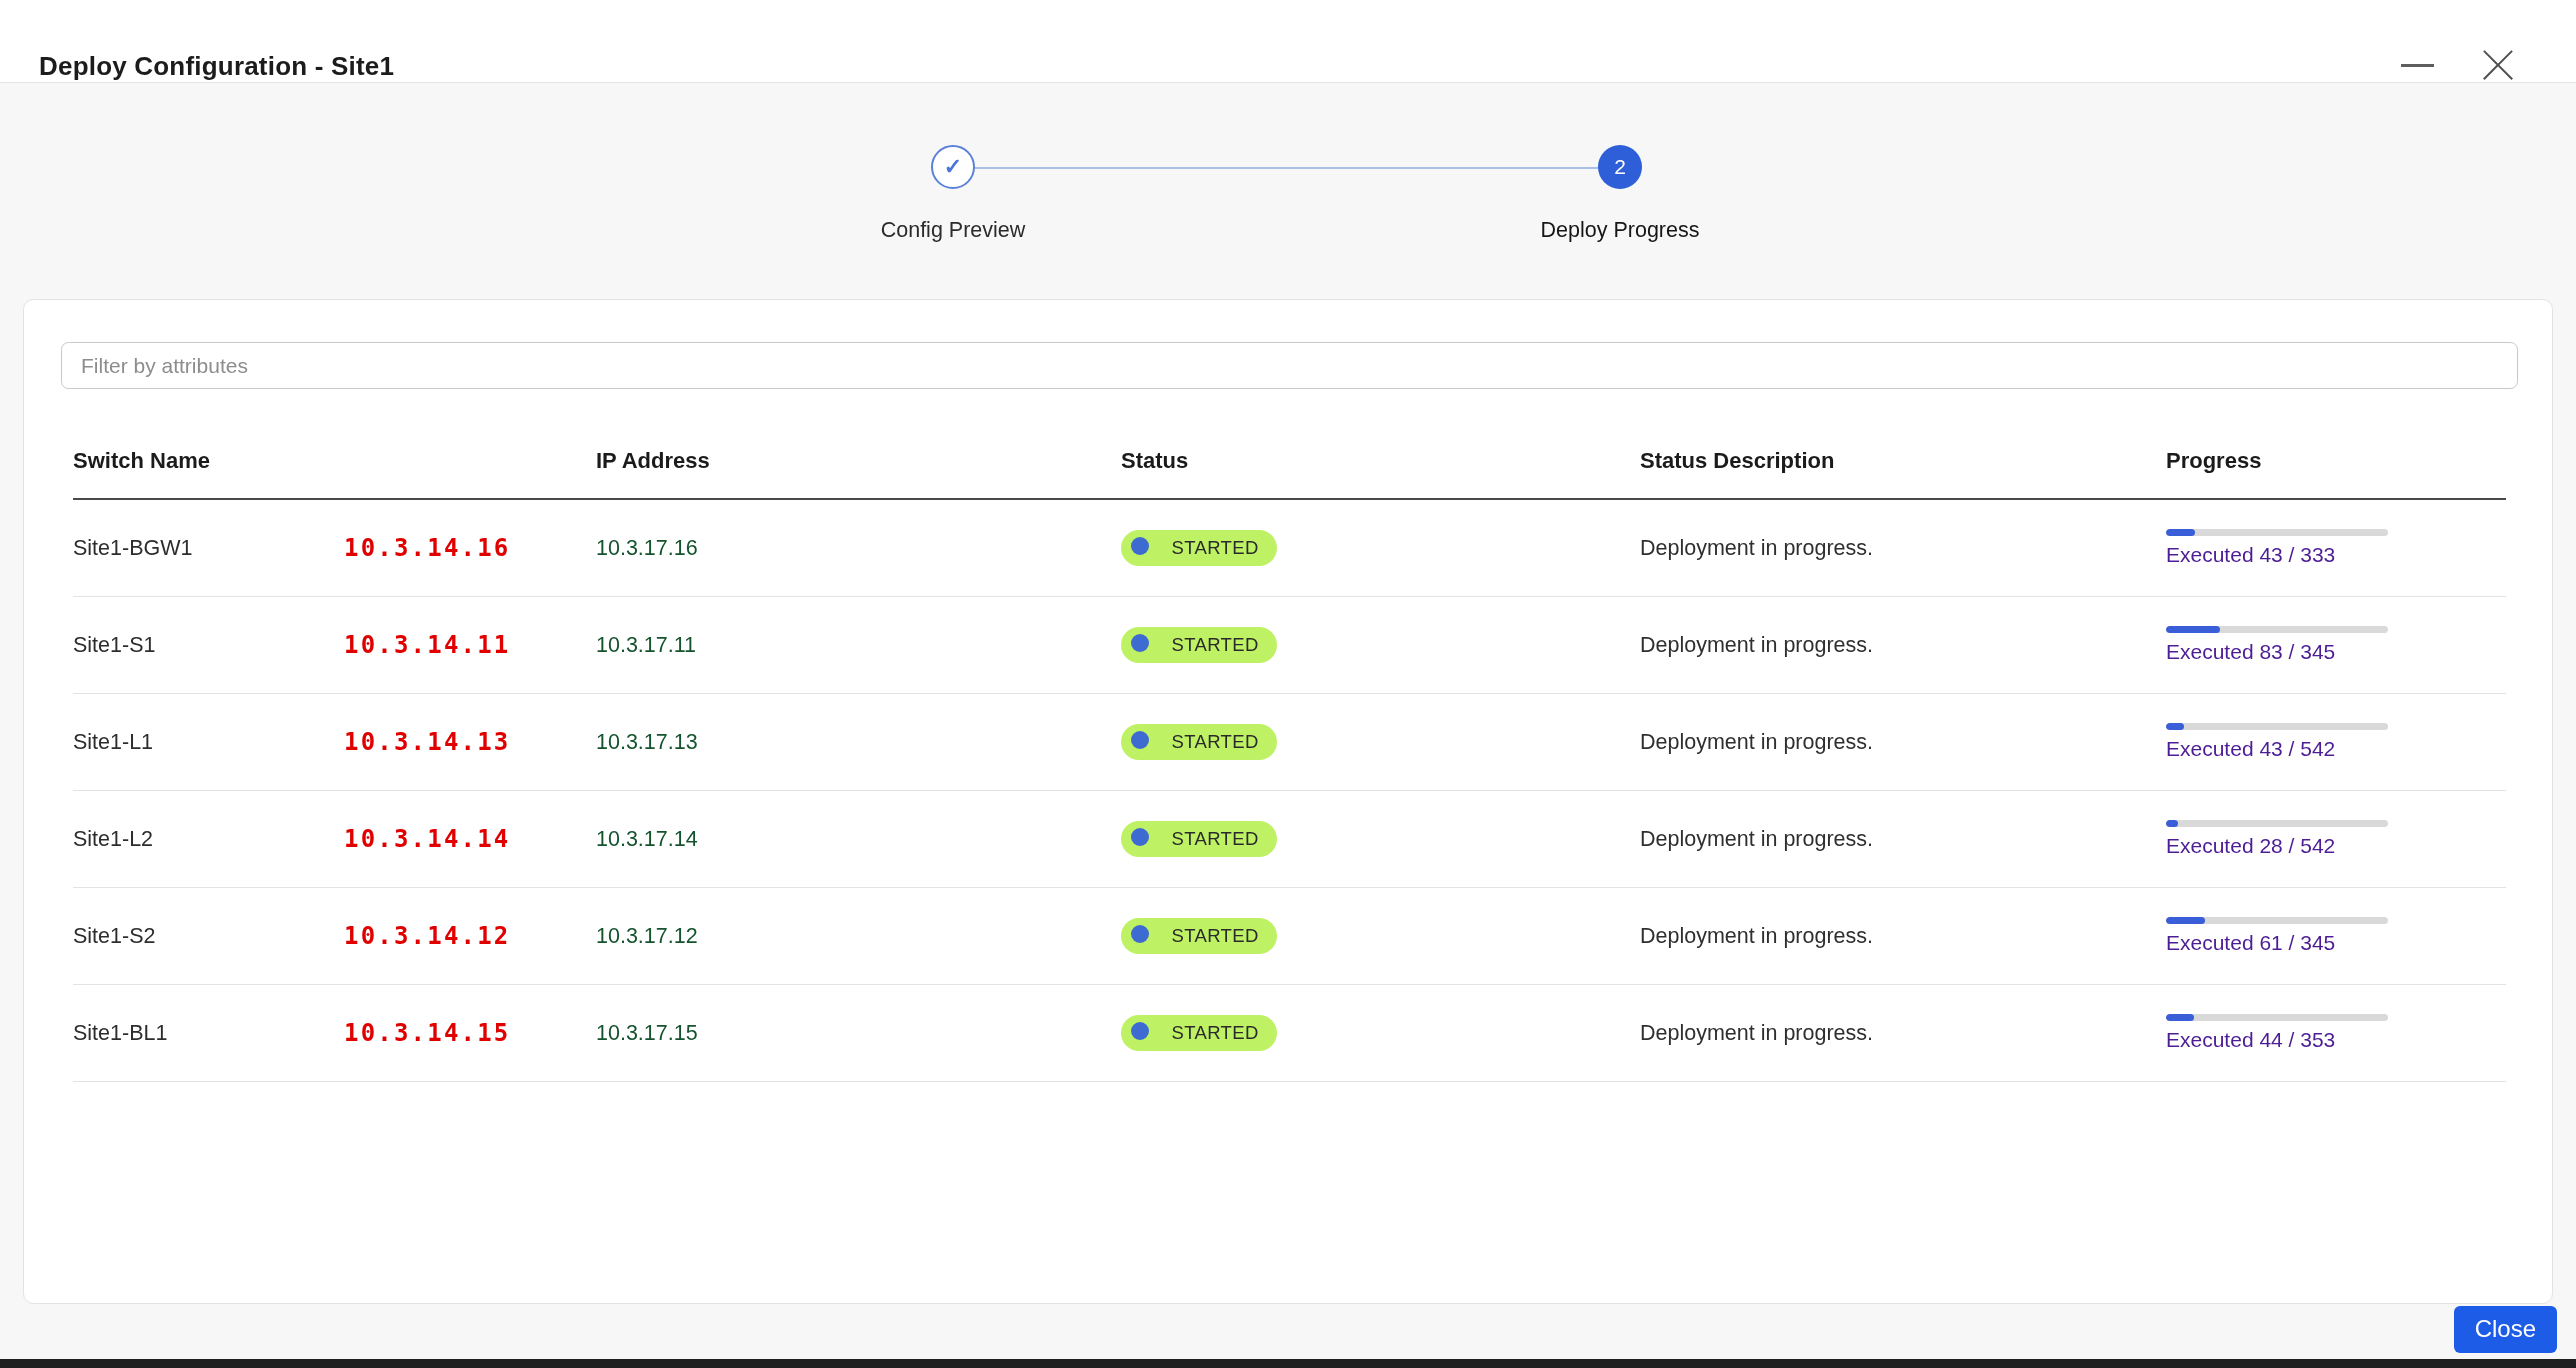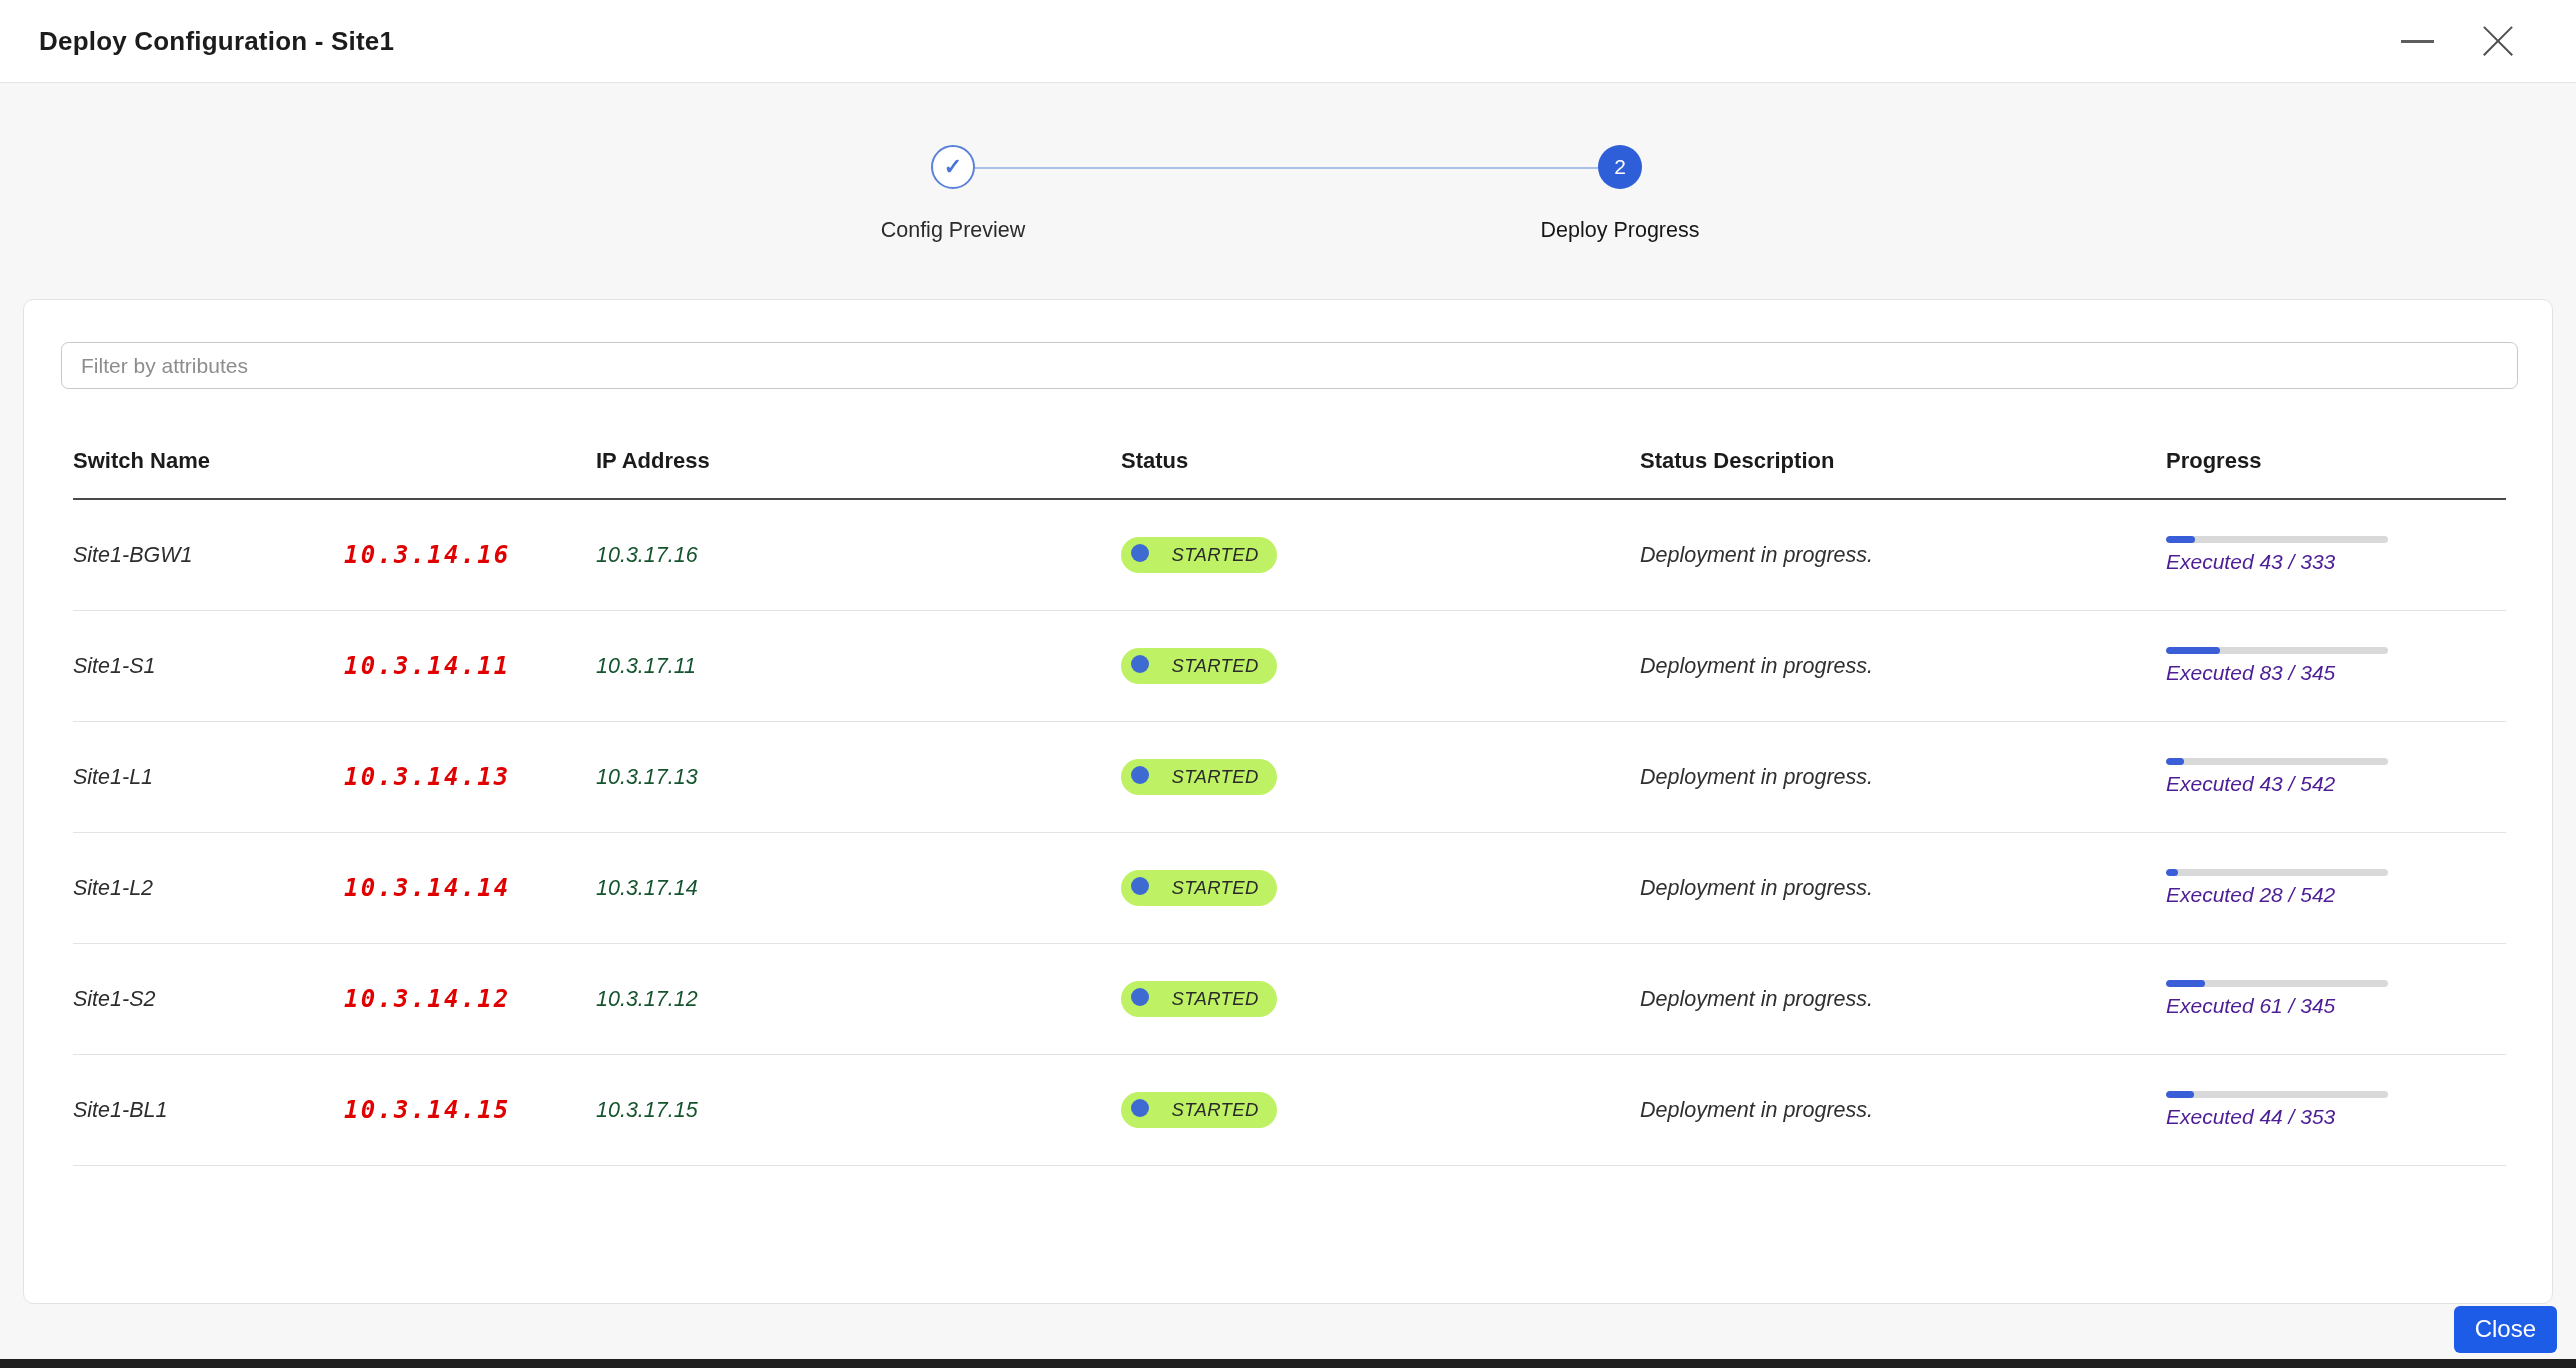--- a/index.html
+++ b/index.html
@@ -9,21 +9,21 @@
     background:#f7f7f7;
     position:relative;
     overflow:hidden;
     color:#222;
   }
 
   
   .win-header {
     height:83px; background:#ffffff;
     border-bottom:0.7px solid #e4e4e4;
-    display:flex; align-items:center; justify-content:space-between;
+    display:flex; align-items:flex-end; justify-content:space-between;
     padding:0 39px;
   }
   .win-title { font-size:26px; font-weight:700; color:#1c1c1c; letter-spacing:0.2px; }
   .win-controls { display:flex; align-items:center; gap:47px; padding-right:22px; }
   .min-icon {
     width:33px; height:0; border-top:3px solid #5e5e5e; cursor:pointer;
   }
   .close-icon {
     width:34px; height:34px; position:relative; cursor:pointer;
   }
@@ -76,21 +76,21 @@
   
   .table { margin-top:34px; padding:0 12px; }
   .trow {
     display:grid;
     grid-template-columns:271px 252px 525px 519px 526px 1fr;
     align-items:center;
   }
   .thead { height:77px; border-bottom:2.2px solid #4a4a4a; }
   .thead .th { font-size:22px; font-weight:700; color:#1b1b1b; }
   .th-name { grid-column:1 / 3; }
-  .tbody .trow { height:111px; border-bottom:0.7px solid #e3e3e3;font-style:italic; }
+  .tbody .trow { height:97px; border-bottom:0.7px solid #e3e3e3; }
 
   .cell-name { font-size:21.5px; color:#2d2d2d; }
   .cell-console {
     font-family:"DejaVu Sans Mono", monospace;
     color:#e00000; font-size:24px; font-weight:700; letter-spacing:2.2px;
   }
   .cell-ip { font-size:21.5px; color:#14532d; }
   .cell-desc { font-size:21.5px; color:#2f2f2f; }
 
   .badge {

